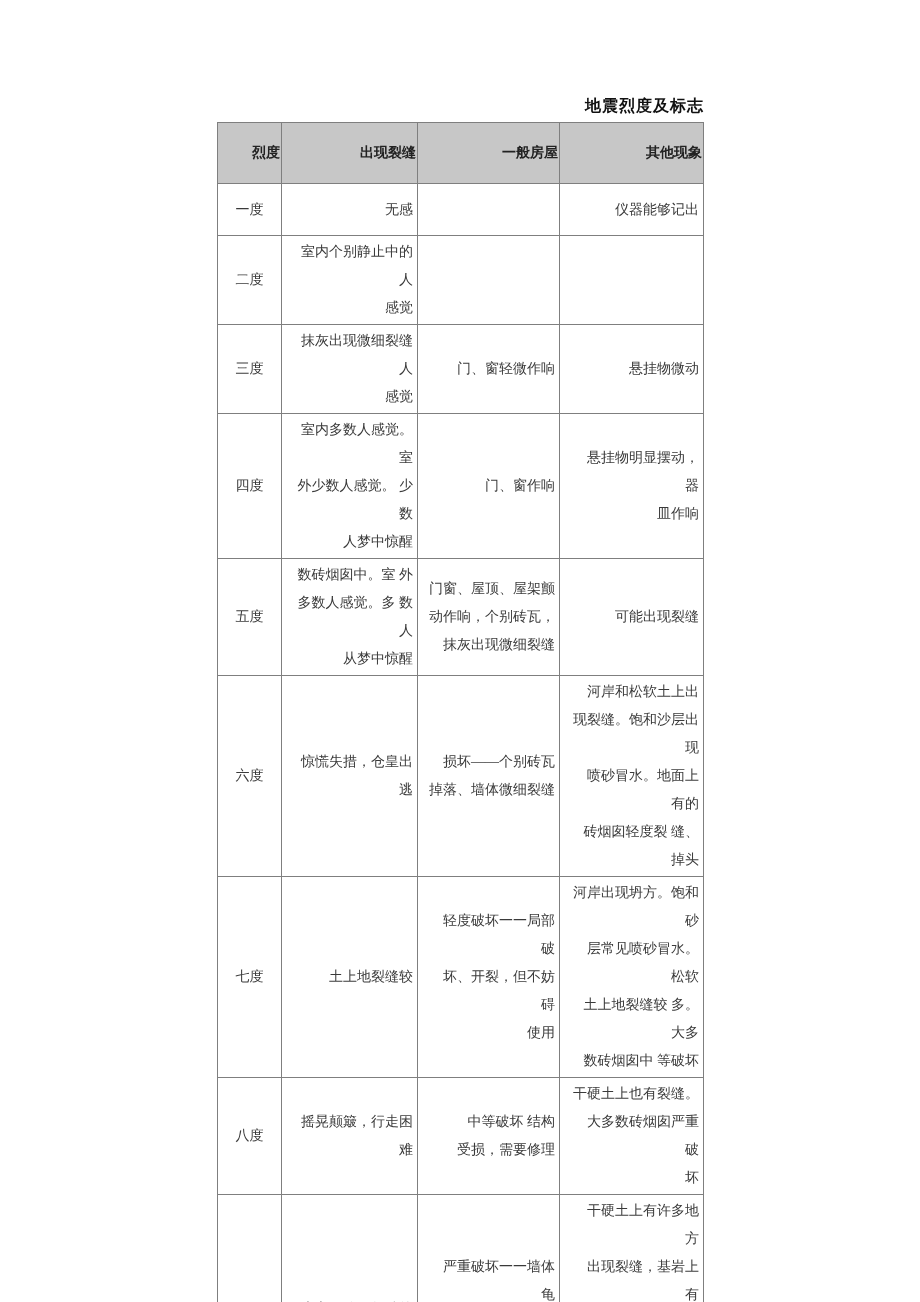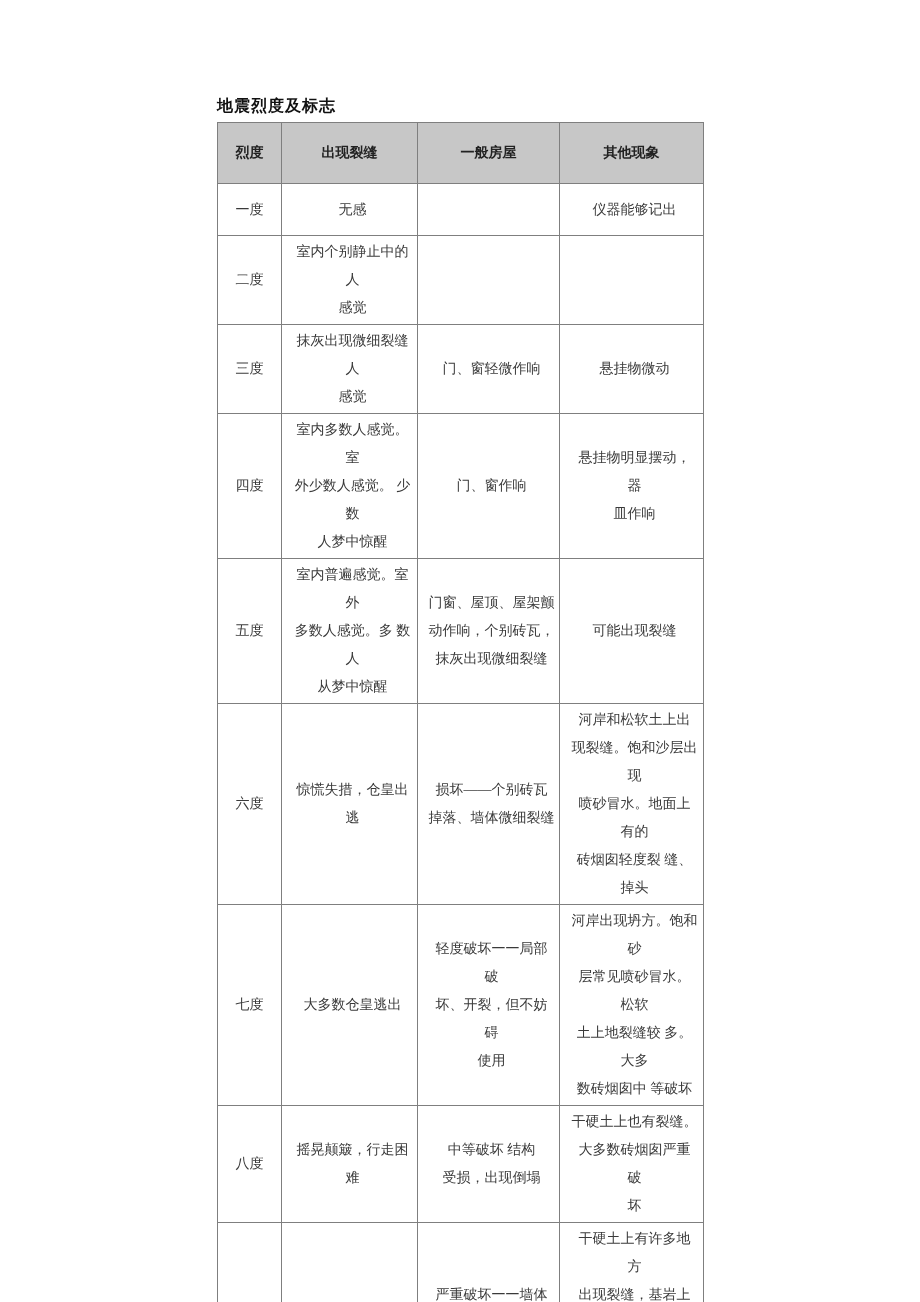--- a/index.html
+++ b/index.html
@@ -15,21 +15,21 @@
     font-family: "Liberation Serif", "DejaVu Serif", serif;
     color: var(--text);
   }
   .doc-area {
     position: absolute;
     left: 217px;
     top: 96px;
     width: 487px;
   }
   .doc-title {
-    text-align: left;
+    text-align: right;
     font-weight: bold;
     font-size: 16px;
     color: var(--title);
     margin-bottom: 5px;
     letter-spacing: 1px;
   }
   table.intensity {
     border-collapse: collapse;
     table-layout: fixed;
     width: 486px;
@@ -37,30 +37,30 @@
   table.intensity th, table.intensity td {
     border: 1px solid var(--border);
     font-size: 14px;
     line-height: 28px;
     vertical-align: middle;
     overflow: hidden;
   }
   table.intensity th {
     background: var(--header-bg);
     font-weight: bold;
-    text-align: center;
+    text-align: right;
     color: #222222;
     height: 58px;
   }
   td.level-cell {
     text-align: center;
     padding: 8px 2px;
   }
   td.text-cell {
-    text-align: center;
+    text-align: right;
     padding: 2px 4px 2px 10px;
     white-space: pre-line;
   }
 </style>
 </head>
 <body>
 
 <div class="doc-area">
   <div class="doc-title">地震烈度及标志</div>
 
@@ -104,54 +104,54 @@
         <td class="level-cell">四度</td>
         <td class="text-cell">室内多数人感觉。 室
 外少数人感觉。 少数
 人梦中惊醒</td>
         <td class="text-cell">门、窗作响</td>
         <td class="text-cell">悬挂物明显摆动， 器
 皿作响</td>
       </tr>
       <tr style="height:90px">
         <td class="level-cell">五度</td>
-        <td class="text-cell">室内普遍感觉。室 外
+        <td class="text-cell">数砖烟囱中。室 外
 多数人感觉。多 数人
 从梦中惊醒</td>
         <td class="text-cell">门窗、屋顶、屋架颤
 动作响，个别砖瓦，
 抹灰出现微细裂缝</td>
         <td class="text-cell">可能出现裂缝</td>
       </tr>
       <tr style="height:142px">
         <td class="level-cell">六度</td>
         <td class="text-cell">惊慌失措，仓皇出 逃</td>
         <td class="text-cell">损坏——个别砖瓦
 掉落、墙体微细裂缝</td>
         <td class="text-cell">河岸和松软土上出
 现裂缝。饱和沙层出 现
 喷砂冒水。地面上 有的
 砖烟囱轻度裂 缝、掉头</td>
       </tr>
       <tr style="height:138px">
         <td class="level-cell">七度</td>
-        <td class="text-cell">大多数仓皇逃出</td>
+        <td class="text-cell">土上地裂缝较</td>
         <td class="text-cell">轻度破坏一一局部 破
 坏、开裂，但不妨 碍
 使用</td>
         <td class="text-cell">河岸出现坍方。饱和 砂
 层常见喷砂冒水。 松软
 土上地裂缝较 多。大多
 数砖烟囱中 等破坏</td>
       </tr>
       <tr style="height:92px">
         <td class="level-cell">八度</td>
         <td class="text-cell">摇晃颠簸，行走困 难</td>
         <td class="text-cell">中等破坏 结构
-受损，出现倒塌</td>
+受损，需要修理</td>
         <td class="text-cell">干硬土上也有裂缝。
 大多数砖烟囱严重 破
 坏</td>
       </tr>
       <tr style="height:137px">
         <td class="level-cell">九度</td>
         <td class="text-cell">坐立不稳，行动的
 人可能摔跤</td>
         <td class="text-cell">严重破坏一一墙体 龟
 裂，局部倒塌，修 复

